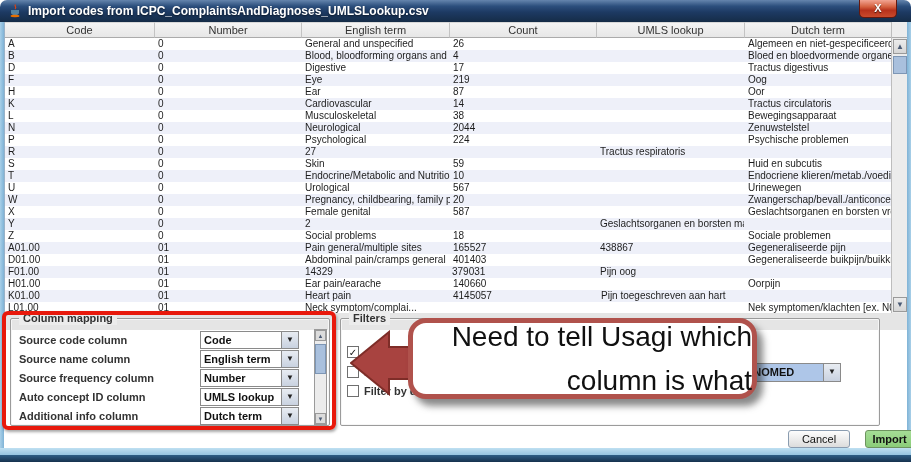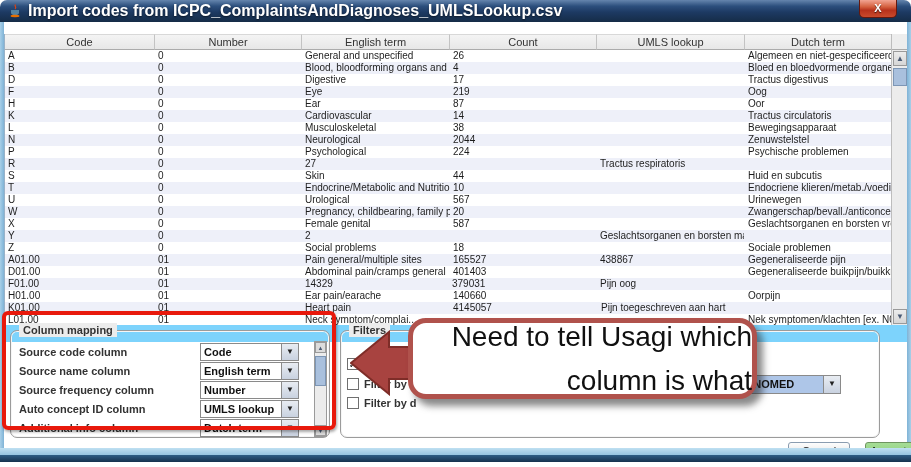--- a/index.html
+++ b/index.html
@@ -4,38 +4,38 @@
 <style>
   html,body{margin:0;padding:0;background:#fff;}
   *{box-sizing:border-box;font-family:"Liberation Sans","DejaVu Sans",sans-serif;}
   .stage{position:relative;width:911px;height:467px;background:#fff;overflow:hidden;}
 
   
   .win{position:absolute;left:0;top:0;width:911px;height:462px;border-radius:7px 7px 0 0;}
   .titlebar{position:absolute;left:0;top:0;width:911px;height:22px;
     background:linear-gradient(#6585ad 0%,#2c4f7d 28%,#1d3a63 55%,#152c47 100%);
     border-radius:7px 7px 0 0;display:flex;align-items:center;}
-  .title-text{color:#fff;font-size:16px;font-weight:600;margin-left:6px;white-space:nowrap;
+  .title-text{color:#fff;font-size:12px;font-weight:600;margin-left:6px;white-space:nowrap;
     text-shadow:0 1px 2px rgba(0,0,0,.6);}
   .java-icon{width:14px;height:14px;margin-left:8px;flex:0 0 auto;}
   .close-btn{position:absolute;right:14px;top:0;width:38px;height:18px;
     background:linear-gradient(#f2a492 0%,#d4603f 40%,#b7321c 60%,#c94a2c 100%);
     border:1px solid #64180e;border-top:none;border-radius:0 0 5px 5px;
     color:#fff;font-size:11px;font-weight:bold;text-align:center;line-height:17px;
     text-shadow:0 1px 1px rgba(0,0,0,.7);cursor:default;}
   .frame-left,.frame-right{position:absolute;top:22px;width:4px;height:433px;
     background:linear-gradient(90deg,#a8cfe8,#7fb3d6);}
   .frame-left{left:0;}
   .frame-right{right:0;background:linear-gradient(90deg,#7fb3d6,#a8cfe8);}
   .frame-bottom{position:absolute;left:0;top:448px;width:911px;height:8px;
     background:linear-gradient(#bfe0f2,#8fc0de);}
   .frame-navy{position:absolute;left:0;top:455px;width:911px;height:7px;
     background:linear-gradient(#2d5e86,#16324e);}
 
-  .dialog{position:absolute;left:4px;top:34px;width:903px;height:308px;background:#7dd3fc;}
+  .dialog{position:absolute;left:4px;top:22px;width:903px;height:308px;background:#e5e5e5;}
 
   
   .table-wrap{position:absolute;left:0;top:0;width:903px;height:291px;background:#fff;
     border-left:1px solid #9ab2c8;}
   .thead{display:flex;height:16px;}
   .th{background:linear-gradient(#f4f4f4,#e7e7e7);border-right:1px solid #c3c3c3;
     border-bottom:1px solid #ababab;border-top:1px solid #d8d8d8;
     font-size:11px;color:#333;text-align:center;line-height:14px;overflow:hidden;white-space:nowrap;}
   .tbody{height:275px;overflow:hidden;}
   .trow{display:flex;height:12px;background:#fff;}
@@ -49,21 +49,21 @@
     border-left:1px solid #bdbdbd;}
   .vs-corner{position:absolute;left:0;top:0;width:15px;height:16px;background:#ededed;
     border-bottom:1px solid #ababab;}
   .vs-btn{position:absolute;left:1px;width:14px;height:15px;background:linear-gradient(#ececec,#d6d6d6);
     border:1px solid #9a9a9a;color:#4a5a74;font-size:8px;text-align:center;line-height:14px;}
   .vs-up{top:17px;} .vs-down{bottom:1px;}
   .vs-thumb{position:absolute;left:1px;top:34px;width:14px;height:18px;background:#a9c0dd;
     border:1px solid #7d96b5;}
 
   
-  .groupbox{position:absolute;border:1px solid #9b9b9b;border-radius:7px;
+  .groupbox{position:absolute;border:1px solid #9b9b9b;border-radius:2px;
     box-shadow:inset 0 0 0 1px #f6f6f6;}
   .groupbox-title{position:absolute;top:-8px;left:8px;background:#ececec;padding:0 4px;
     font-size:11px;font-weight:bold;color:#333;line-height:14px;}
 
   .map-rows{position:absolute;left:8px;top:12px;right:30px;}
   .map-row{position:relative;height:19px;}
   .map-label{position:absolute;left:0;top:3px;font-size:11px;font-weight:bold;color:#333;white-space:nowrap;}
   .combo{position:absolute;right:0;top:0;width:99px;height:18px;display:flex;}
   .combo-field{flex:1;background:#fff;border:1px solid #8a8a8a;border-right:none;
     font-size:11px;font-weight:bold;color:#111;line-height:16px;padding-left:3px;
@@ -211,21 +211,21 @@
               <div class="td c0">R</div>
               <div class="td c1">0</div>
               <div class="td c3">27</div>
               <div class="td c4"></div>
               <div class="td c5">Tractus respiratoris</div>
             </div>
             <div class="trow">
               <div class="td c0">S</div>
               <div class="td c1">0</div>
               <div class="td c2">Skin</div>
-              <div class="td c3">44</div>
+              <div class="td c3">59</div>
               <div class="td c4"></div>
               <div class="td c5">Huid en subcutis</div>
             </div>
             <div class="trow alt">
               <div class="td c0">T</div>
               <div class="td c1">0</div>
               <div class="td c2">Endocrine/Metabolic and Nutrition...</div>
               <div class="td c3">10</div>
               <div class="td c4"></div>
               <div class="td c5">Endocriene klieren/metab./voeding</div>

